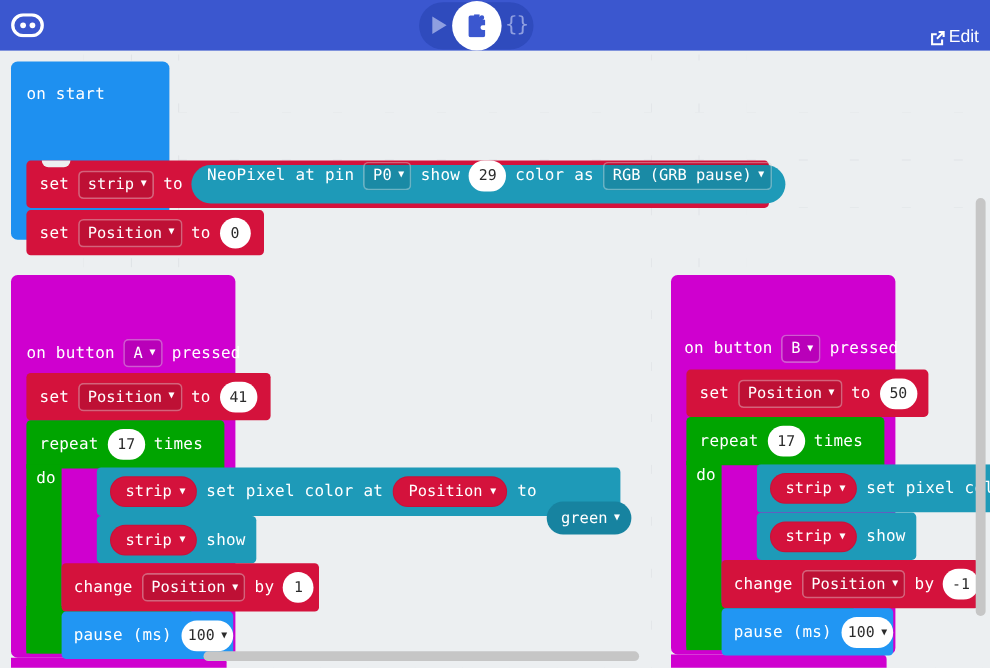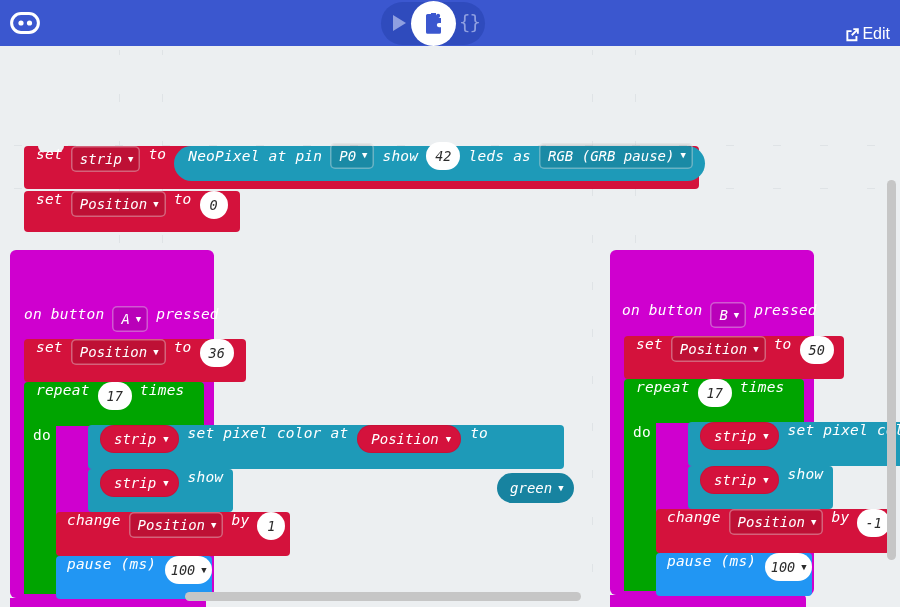--- a/index.html
+++ b/index.html
@@ -88,21 +88,21 @@
 
   
   .blk { position: absolute; }
   .lbl {
     color: #ffffff;
     font-size: 14.5px;
     font-family: "DejaVu Sans Mono", monospace;
     white-space: nowrap;
     letter-spacing: 0.2px;
   }
-  .row { display: flex; align-items: flex-start; height: 100%; font-style: italic; }
+  .row { display: flex; align-items: center; height: 100%; }
 
   
   .hat {
     border-radius: 6px 6px 0 0;
   }
   .stackbody { border-radius: 4px; }
 
   
   .ddown {
     display: inline-flex; align-items: center;
@@ -211,20 +211,24 @@
         <path d="M8.3 1.2 h5.5 v5.5 h-1.9 v-2.3 l-4.5 4.5 -1.3 -1.3 4.5 -4.5 h-2.3 z" fill="#ffffff"></path>
       </svg>
     </span>
     <span>Edit</span>
   </div>
 </div>
 
 <div id="canvas">
   <div id="gridmask"></div>
 
+  <div class="blk" style="left:10px; top:10px; width:144px; height:162px;">
+    <div class="hat c-blue" style="position:absolute;inset:0;border-radius:6px;"></div>
+    <div class="lbl" style="position:absolute;left:14px;top:22px;">on start</div>
+  </div>
 
   <div class="blk" style="left:24px; top:100px; width:675px; height:43px;">
     <div class="stackbody c-red" style="position:absolute;inset:0;border-radius:4px;"></div>
     <div class="notch-top c-red" style="background:#eceff1;left:14px;width:26px;height:6px;
          border-radius:0 0 7px 7px;"></div>
     <div class="row" style="position:relative;padding-left:12px;gap:8px;">
       <span class="lbl">set</span>
       <span class="ddown dd-red">
         <span>strip</span>
         <span class="carat">▼</span>
@@ -232,22 +236,22 @@
       <span class="lbl">to</span>
 
       <span style="display:inline-flex;align-items:center;gap:8px;height:35px;
                    background:#1e9ab8;border-radius:18px;padding:0 12px 16px 14px;">
         <span class="lbl">NeoPixel at pin</span>
         <span class="ddown dd-teal">
           <span>P0</span>
           <span class="carat">▼</span>
         </span>
         <span class="lbl">show</span>
-        <span class="numfield">42</span>
-        <span class="lbl">leds as</span>
+        <span class="numfield">29</span>
+        <span class="lbl">color as</span>
         <span class="ddown dd-teal">
           <span>RGB (GRB pause)</span>
           <span class="carat">▼</span>
         </span>
       </span>
     </div>
   </div>
 
   <div class="blk" style="left:24px; top:145px; width:216px; height:41px;">
     <div class="stackbody c-red" style="position:absolute;inset:0;border-radius:4px;"></div>
@@ -280,21 +284,21 @@
 
   <div class="blk" style="left:24px; top:293px; width:222px; height:43px;">
     <div class="stackbody c-red" style="position:absolute;inset:0;border-radius:4px;"></div>
     <div class="row" style="position:relative;padding-left:12px;gap:8px;">
       <span class="lbl">set</span>
       <span class="ddown dd-red">
         <span>Position</span>
         <span class="carat">▼</span>
       </span>
       <span class="lbl">to</span>
-      <span class="numfield">36</span>
+      <span class="numfield">41</span>
     </div>
   </div>
 
   <div class="blk" style="left:24px; top:336px; width:180px; height:44px;">
     <div class="c-green" style="position:absolute;inset:0;border-radius:4px 4px 0 0;"></div>
     <div class="row" style="position:relative;padding-left:12px;gap:8px;">
       <span class="lbl">repeat</span>
       <span class="numfield">17</span>
       <span class="lbl">times</span>
     </div>

